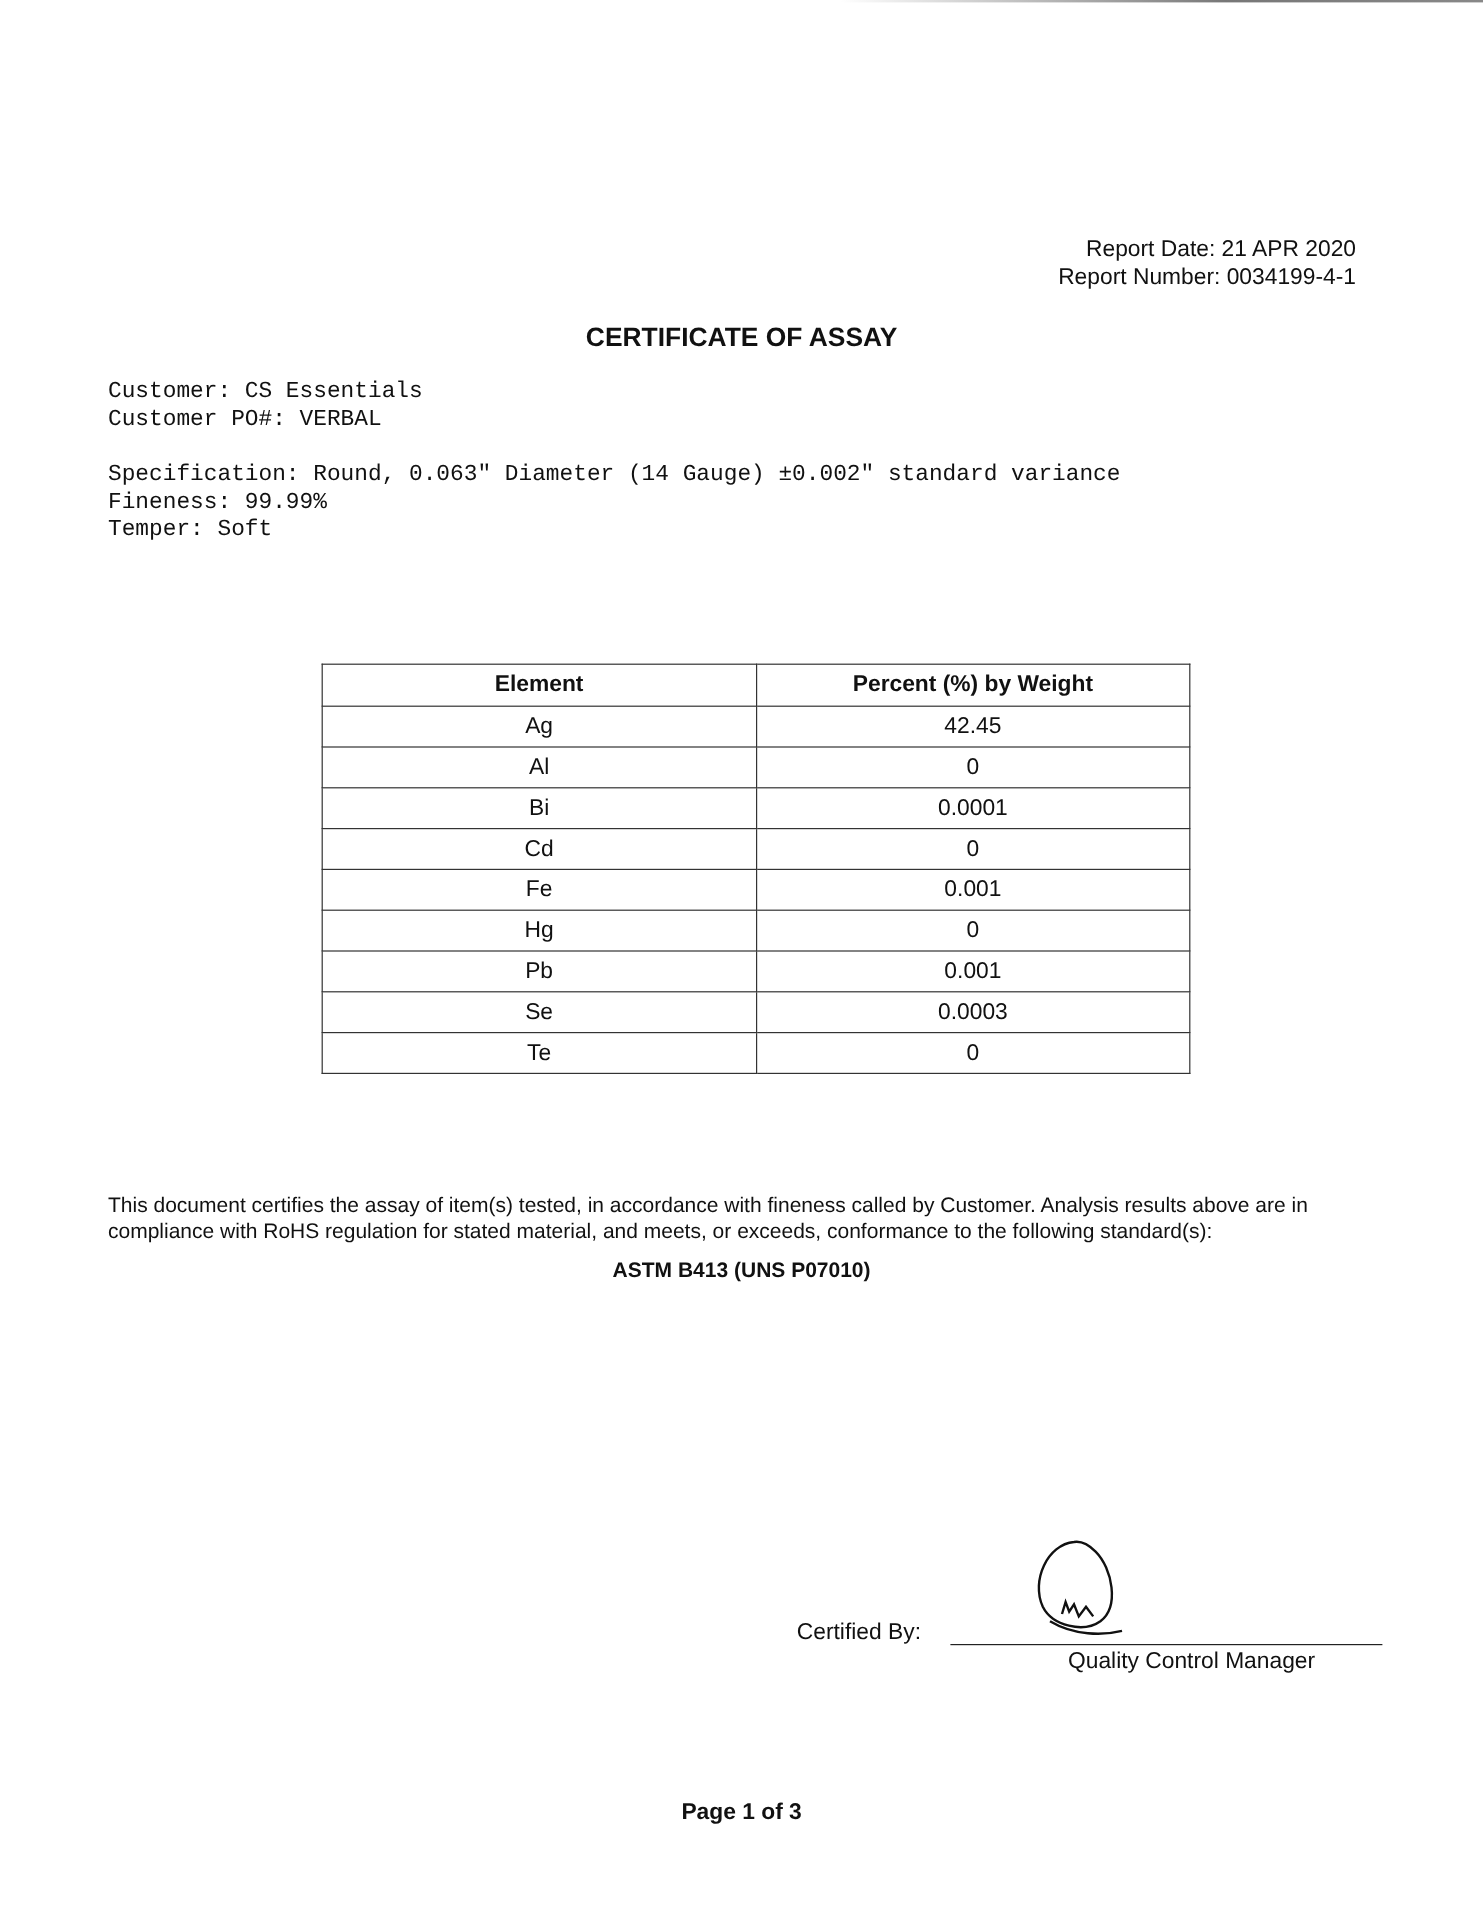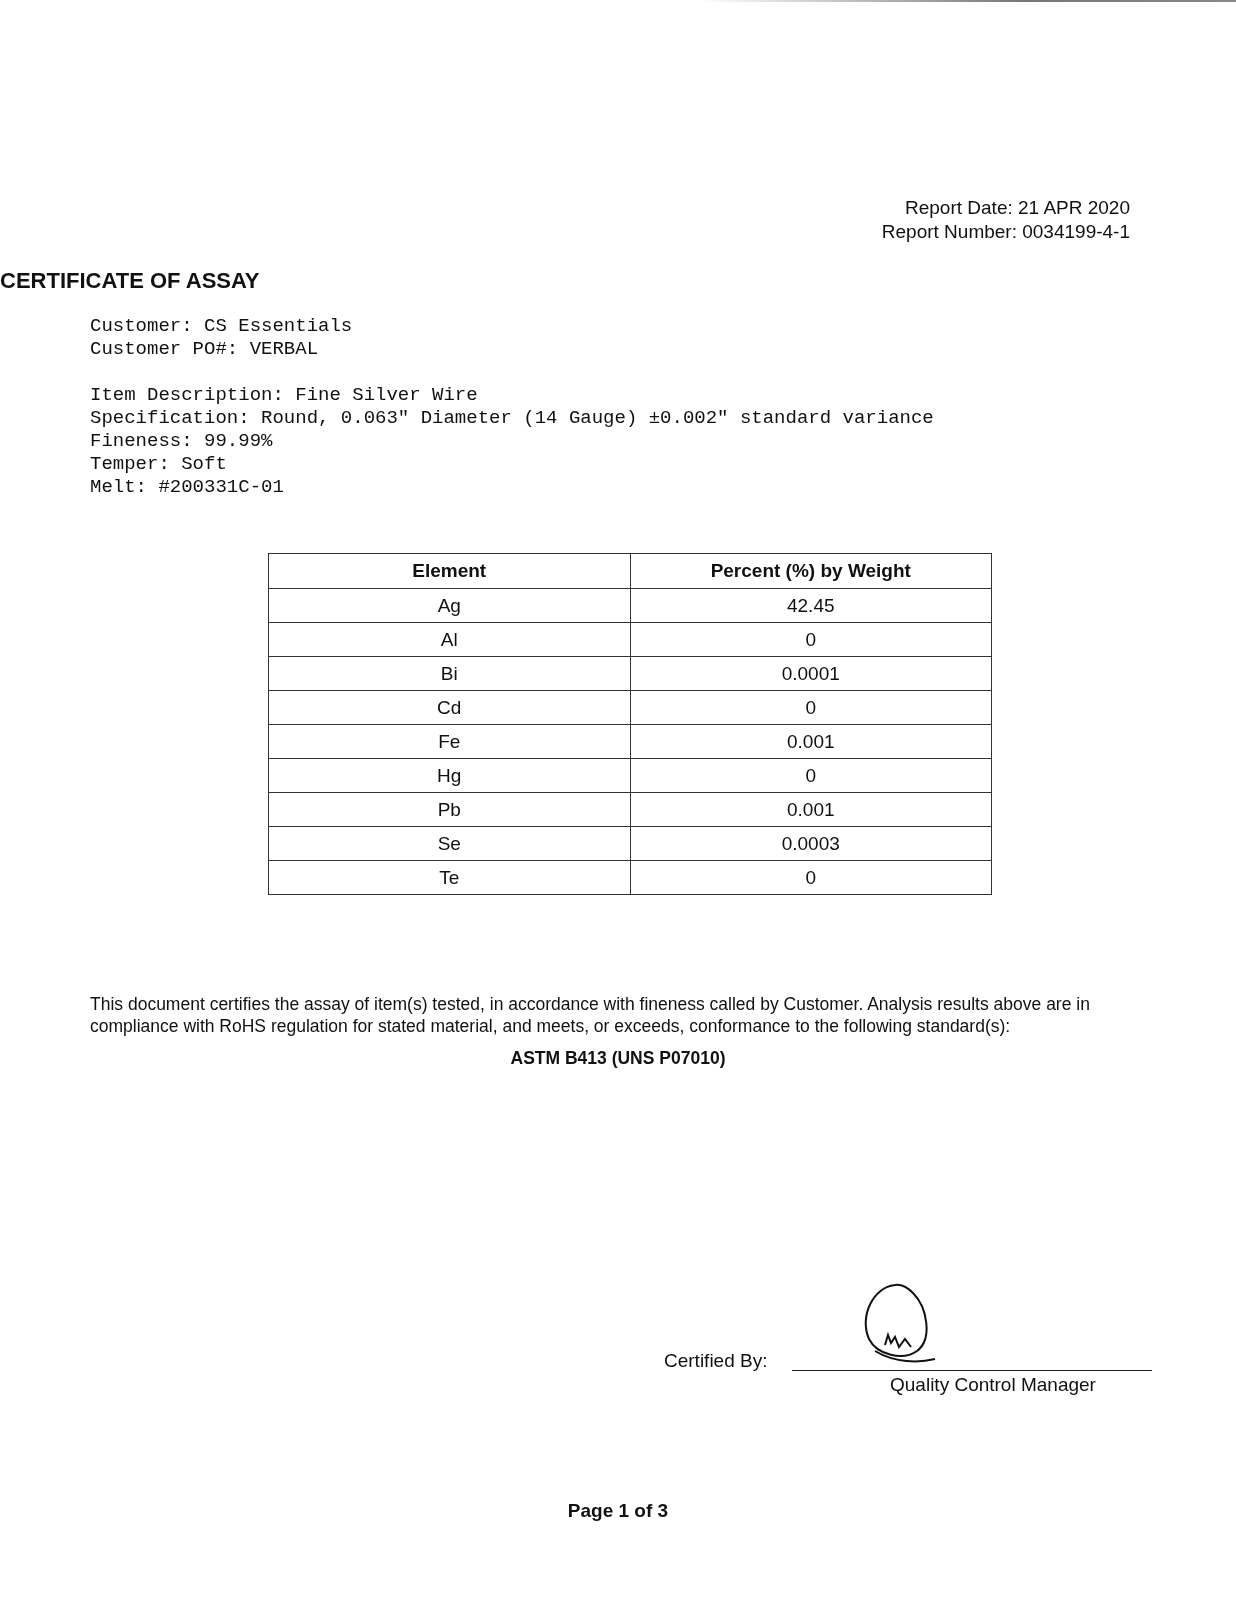--- a/index.html
+++ b/index.html
@@ -9,21 +9,21 @@
     }
     .scan-edge {
       position: absolute; top: 0; left: 700px; width: 536px; height: 2px;
       background: linear-gradient(90deg, rgba(120,120,120,0) 0%, rgba(120,120,120,0.5) 30%, #777 60%, #888 100%);
     }
     .report-meta {
       position: absolute; top: 196px; right: 106px; text-align: right;
       font-size: 19px; line-height: 24px; font-family: "Liberation Sans", sans-serif;
     }
     .title {
-      position: absolute; top: 268px; left: 0; width: 1236px; text-align: left;
+      position: absolute; top: 268px; left: 0; width: 1236px; text-align: center;
       font-size: 22px; font-weight: bold; font-family: "Liberation Sans", sans-serif;
     }
     .block {
       position: absolute; left: 90px; font-size: 19px; line-height: 23px;
       font-family: Liberation Mono, monospace;
     }
     .block div { white-space: nowrap; }
     .customer-block { top: 315px; }
     .item-block { top: 384px; }
     table.assay {
@@ -76,25 +76,23 @@
 </div>
 
 <div class="title">CERTIFICATE OF ASSAY</div>
 
 <div class="block customer-block">
   <div>Customer: CS Essentials</div>
   <div>Customer PO#: VERBAL</div>
 </div>
 
 <div class="block item-block">
-  <div>Item Description: Fine Silver Wire</div>
   <div>Specification: Round, 0.063" Diameter (14 Gauge) ±0.002" standard variance</div>
   <div>Fineness: 99.99%</div>
   <div>Temper: Soft</div>
-  <div>Melt: #200331C-01</div>
 </div>
 
 <table class="assay">
   <colgroup>
       <col class="c1">
       <col class="c2">
     </colgroup>
   <thead>
     <tr>
       <th>Element</th>

